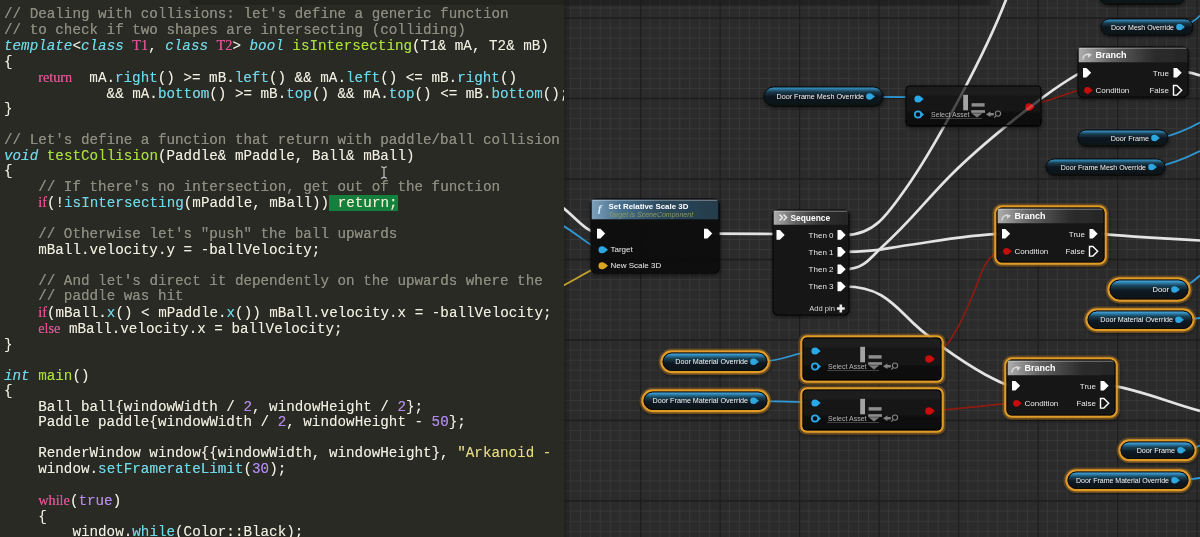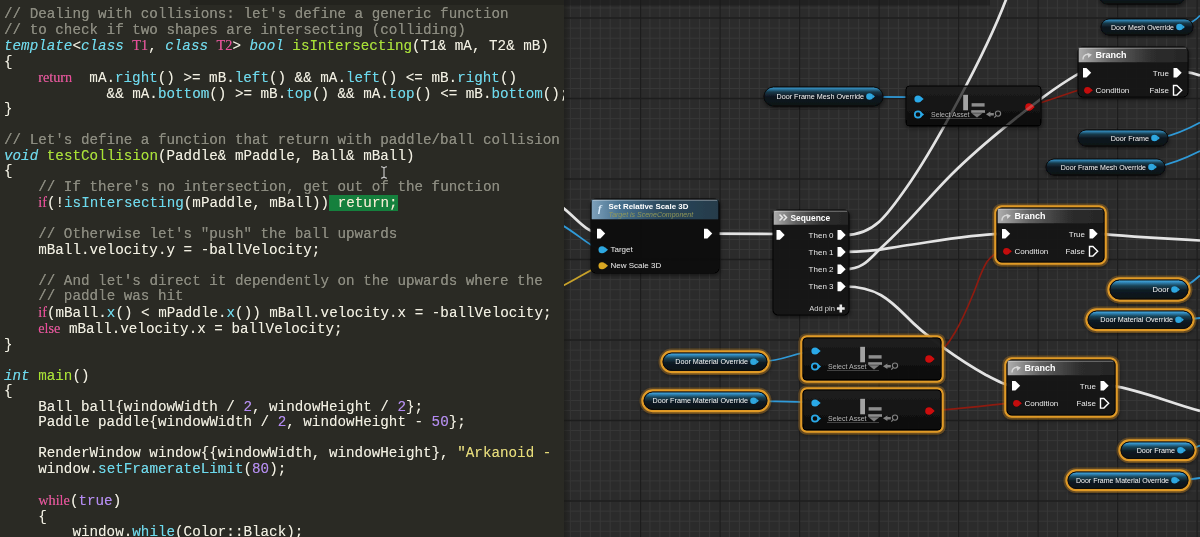--- a/index.html
+++ b/index.html
@@ -32,21 +32,21 @@
     <span class="p">if</span>(mBall.<span class="m">x</span>() &lt; mPaddle.<span class="m">x</span>()) mBall.velocity.x = -ballVelocity;
     <span class="p">else</span> mBall.velocity.x = ballVelocity;
 }
 
 <span class="k">int</span> <span class="g">main</span>()
 {
     Ball ball{windowWidth / <span class="u">2</span>, windowHeight / <span class="u">2</span>};
     Paddle paddle{windowWidth / <span class="u">2</span>, windowHeight - <span class="u">50</span>};
 
     RenderWindow window{{windowWidth, windowHeight}, <span class="s">"Arkanoid - </span>
-    window.<span class="m">setFramerateLimit</span>(<span class="u">80</span>);
+    window.<span class="m">setFramerateLimit</span>(<span class="u">30</span>);
 
     <span class="p">while</span>(<span class="u">true</span>)
     {
         window.<span class="m">while</span>(Color::Black);</pre>
   </div><div style="position:absolute;z-index:2;left:190px;top:0;width:374px;height:5px;background:#1d1d19;opacity:0.55;"></div>
 <svg width="1200" height="537" viewBox="0 0 1200 537" font-family="Liberation Sans, sans-serif">
 <defs>
 <linearGradient id="pg" x1="0" y1="0" x2="0" y2="1">
  <stop offset="0" stop-color="#3fa6d8"></stop>
         <stop offset="0.1" stop-color="#2d7ca8"></stop>

